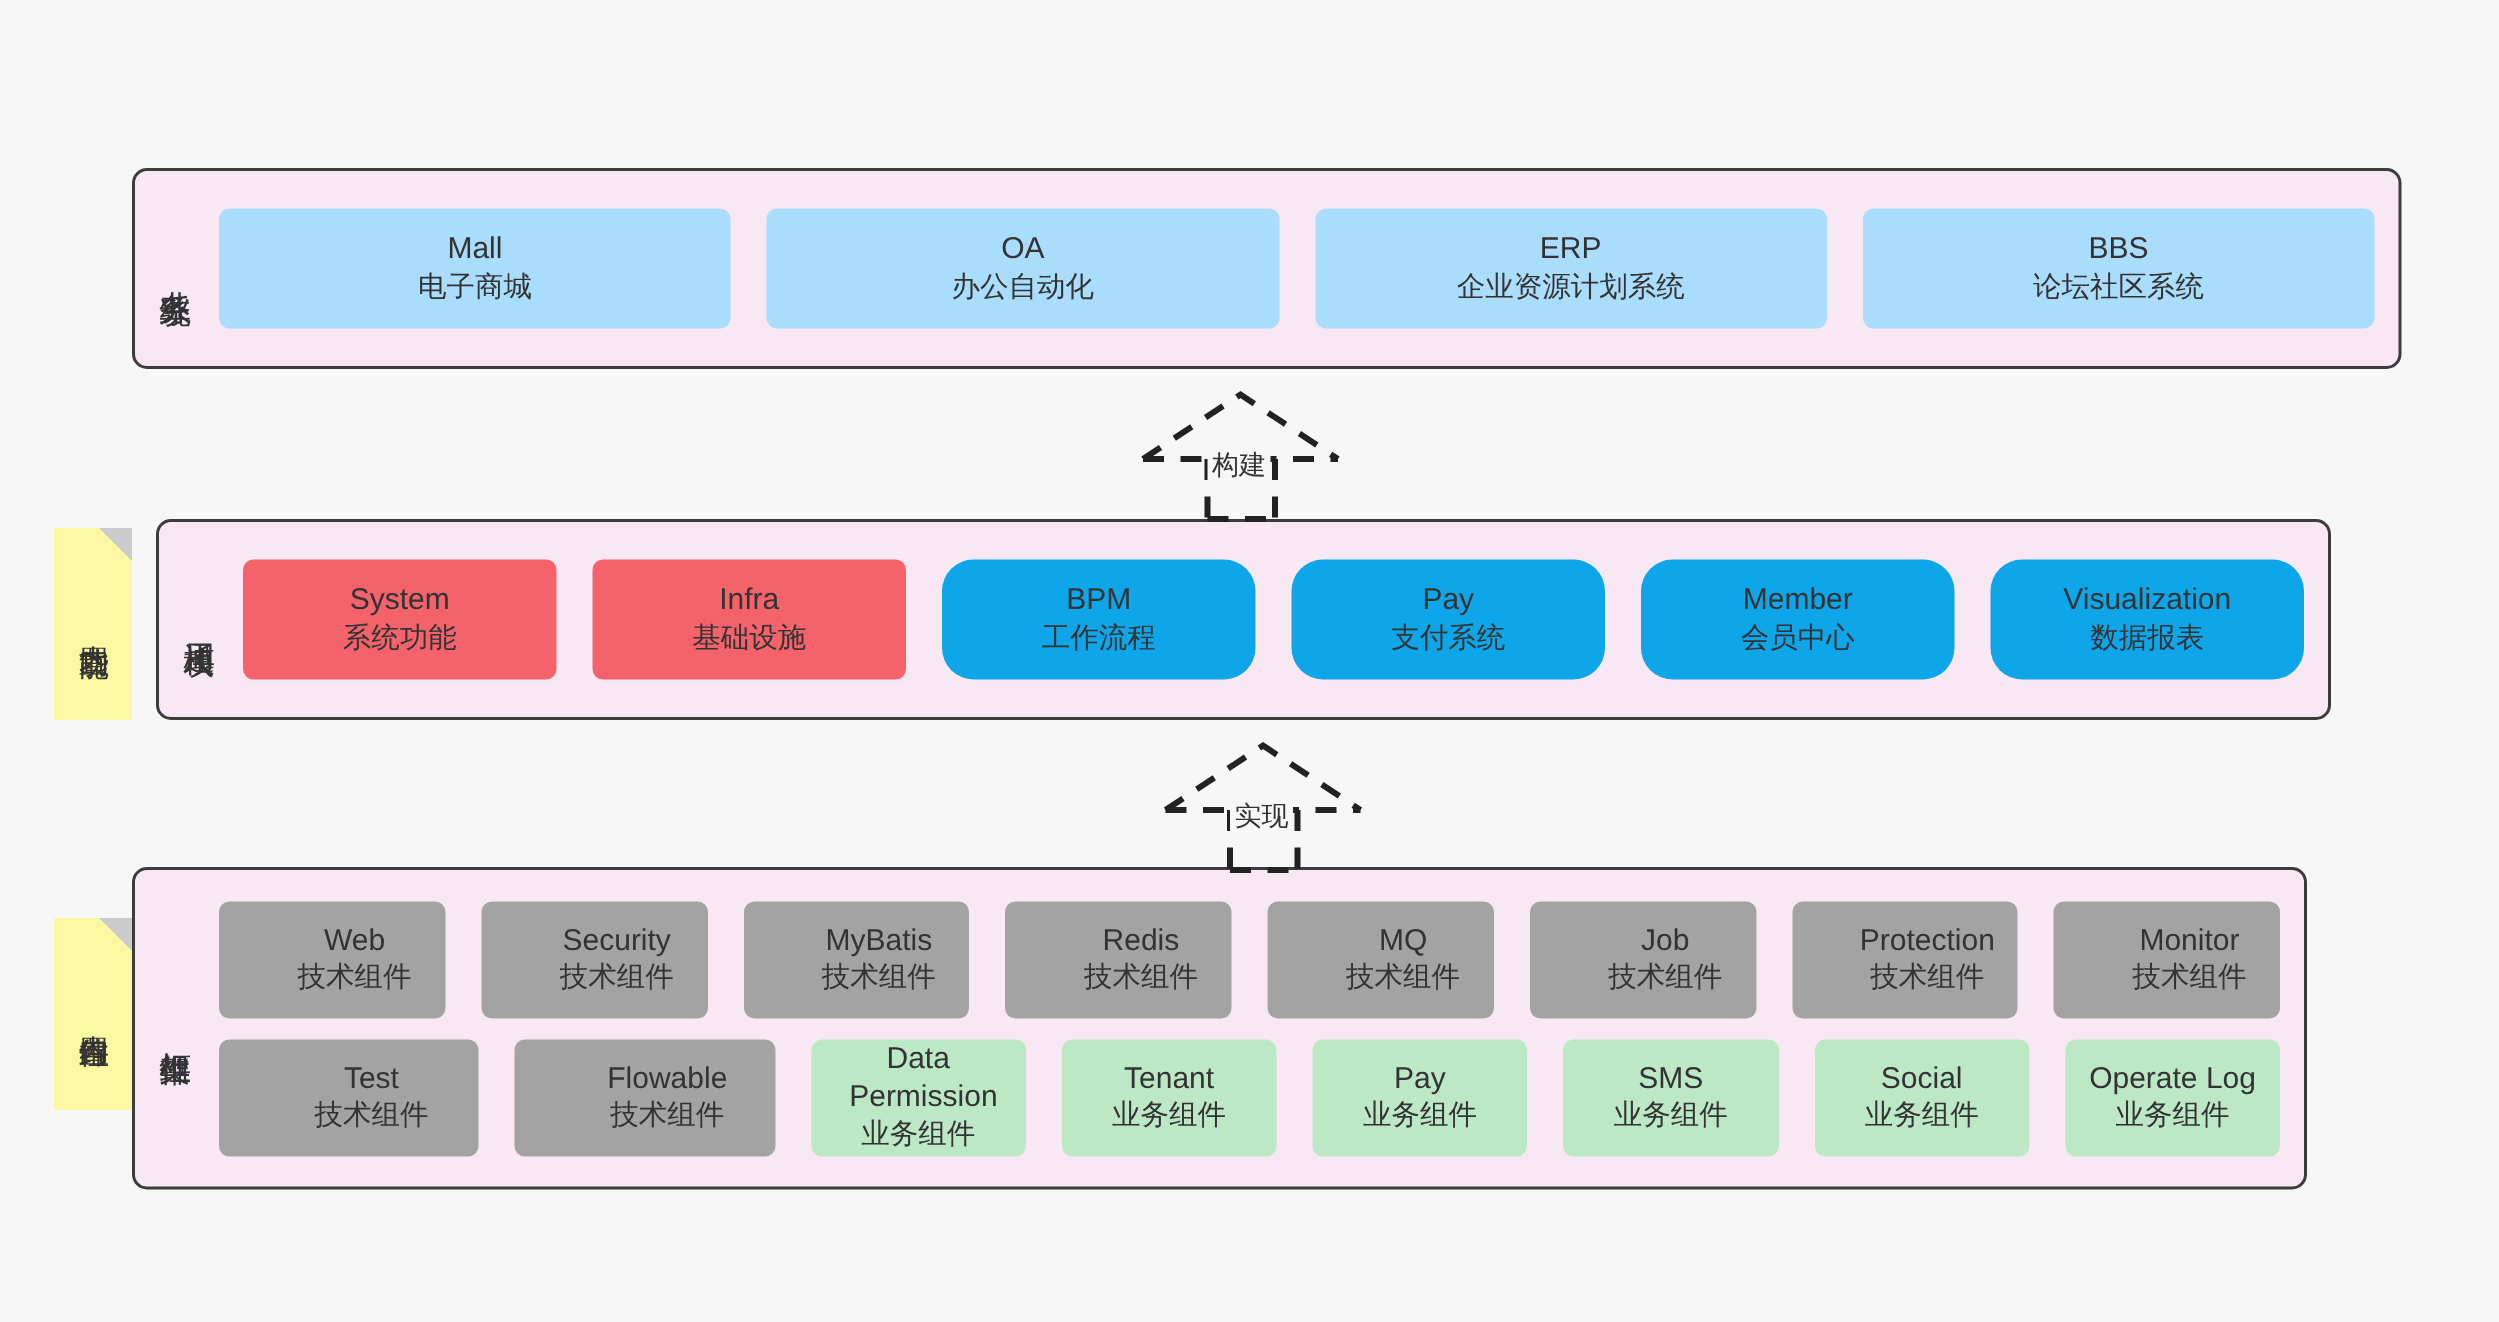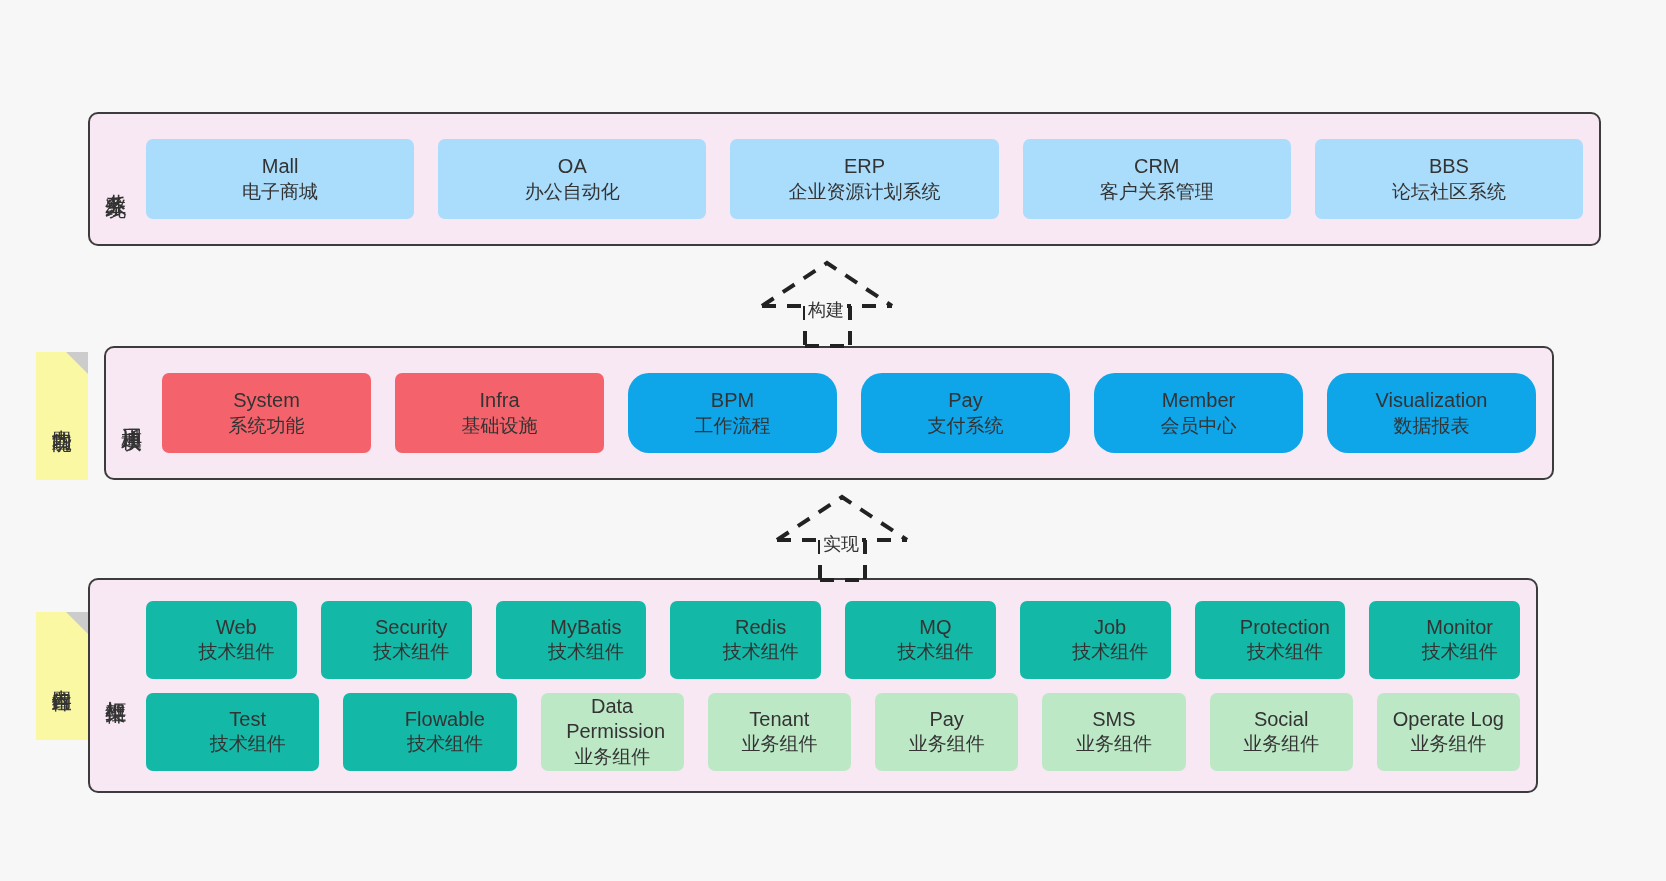--- a/index.html
+++ b/index.html
@@ -70,21 +70,21 @@
     box-sizing: border-box;
     padding: 4px 6px;
     color: #333333;
   }
   .node .t1 { font-size: 20px; }
   .node .t2 { font-size: 19px; }
 
   .blue  { background: #aadcfb; }
   .red   { background: #f4636b; }
   .pink  { background: #0ea5e9; border-radius: 21px; }
-  .green { background: #14b8a6; padding-left: 36px; }
+  .green { background: #a3a3a3; padding-left: 36px; }
   .lgreen{ background: #bde8c6; }
 
   .h-biz  { height: 80px; }
   .h-mod  { height: 80px; }
   .h-frm  { height: 78px; }
 
   
   .note {
     position: absolute;
     background: #fbf8a4;
@@ -147,24 +147,20 @@
         </div>
         <div class="node blue h-biz">
           <div class="t1">OA</div>
           <div class="t2">办公自动化</div>
         </div>
         <div class="node blue h-biz">
           <div class="t1">ERP</div>
           <div class="t2">企业资源计划系统</div>
         </div>
         <div class="node blue h-biz">
-          <div class="t1">CRM</div>
-          <div class="t2">客户关系管理</div>
-        </div>
-        <div class="node blue h-biz">
           <div class="t1">BBS</div>
           <div class="t2">论坛社区系统</div>
         </div>
       </div>
     </div>
   </div>
 
   <div class="connector" style="left:757px; top:258px; width:150px; height:90px;">
     <svg width="150" height="90" viewBox="0 0 150 90">
       <path d="M 5 48 L 70 5 L 135 48" fill="none" stroke="#222222" stroke-width="4" stroke-dasharray="14,11" stroke-linecap="butt"></path>

